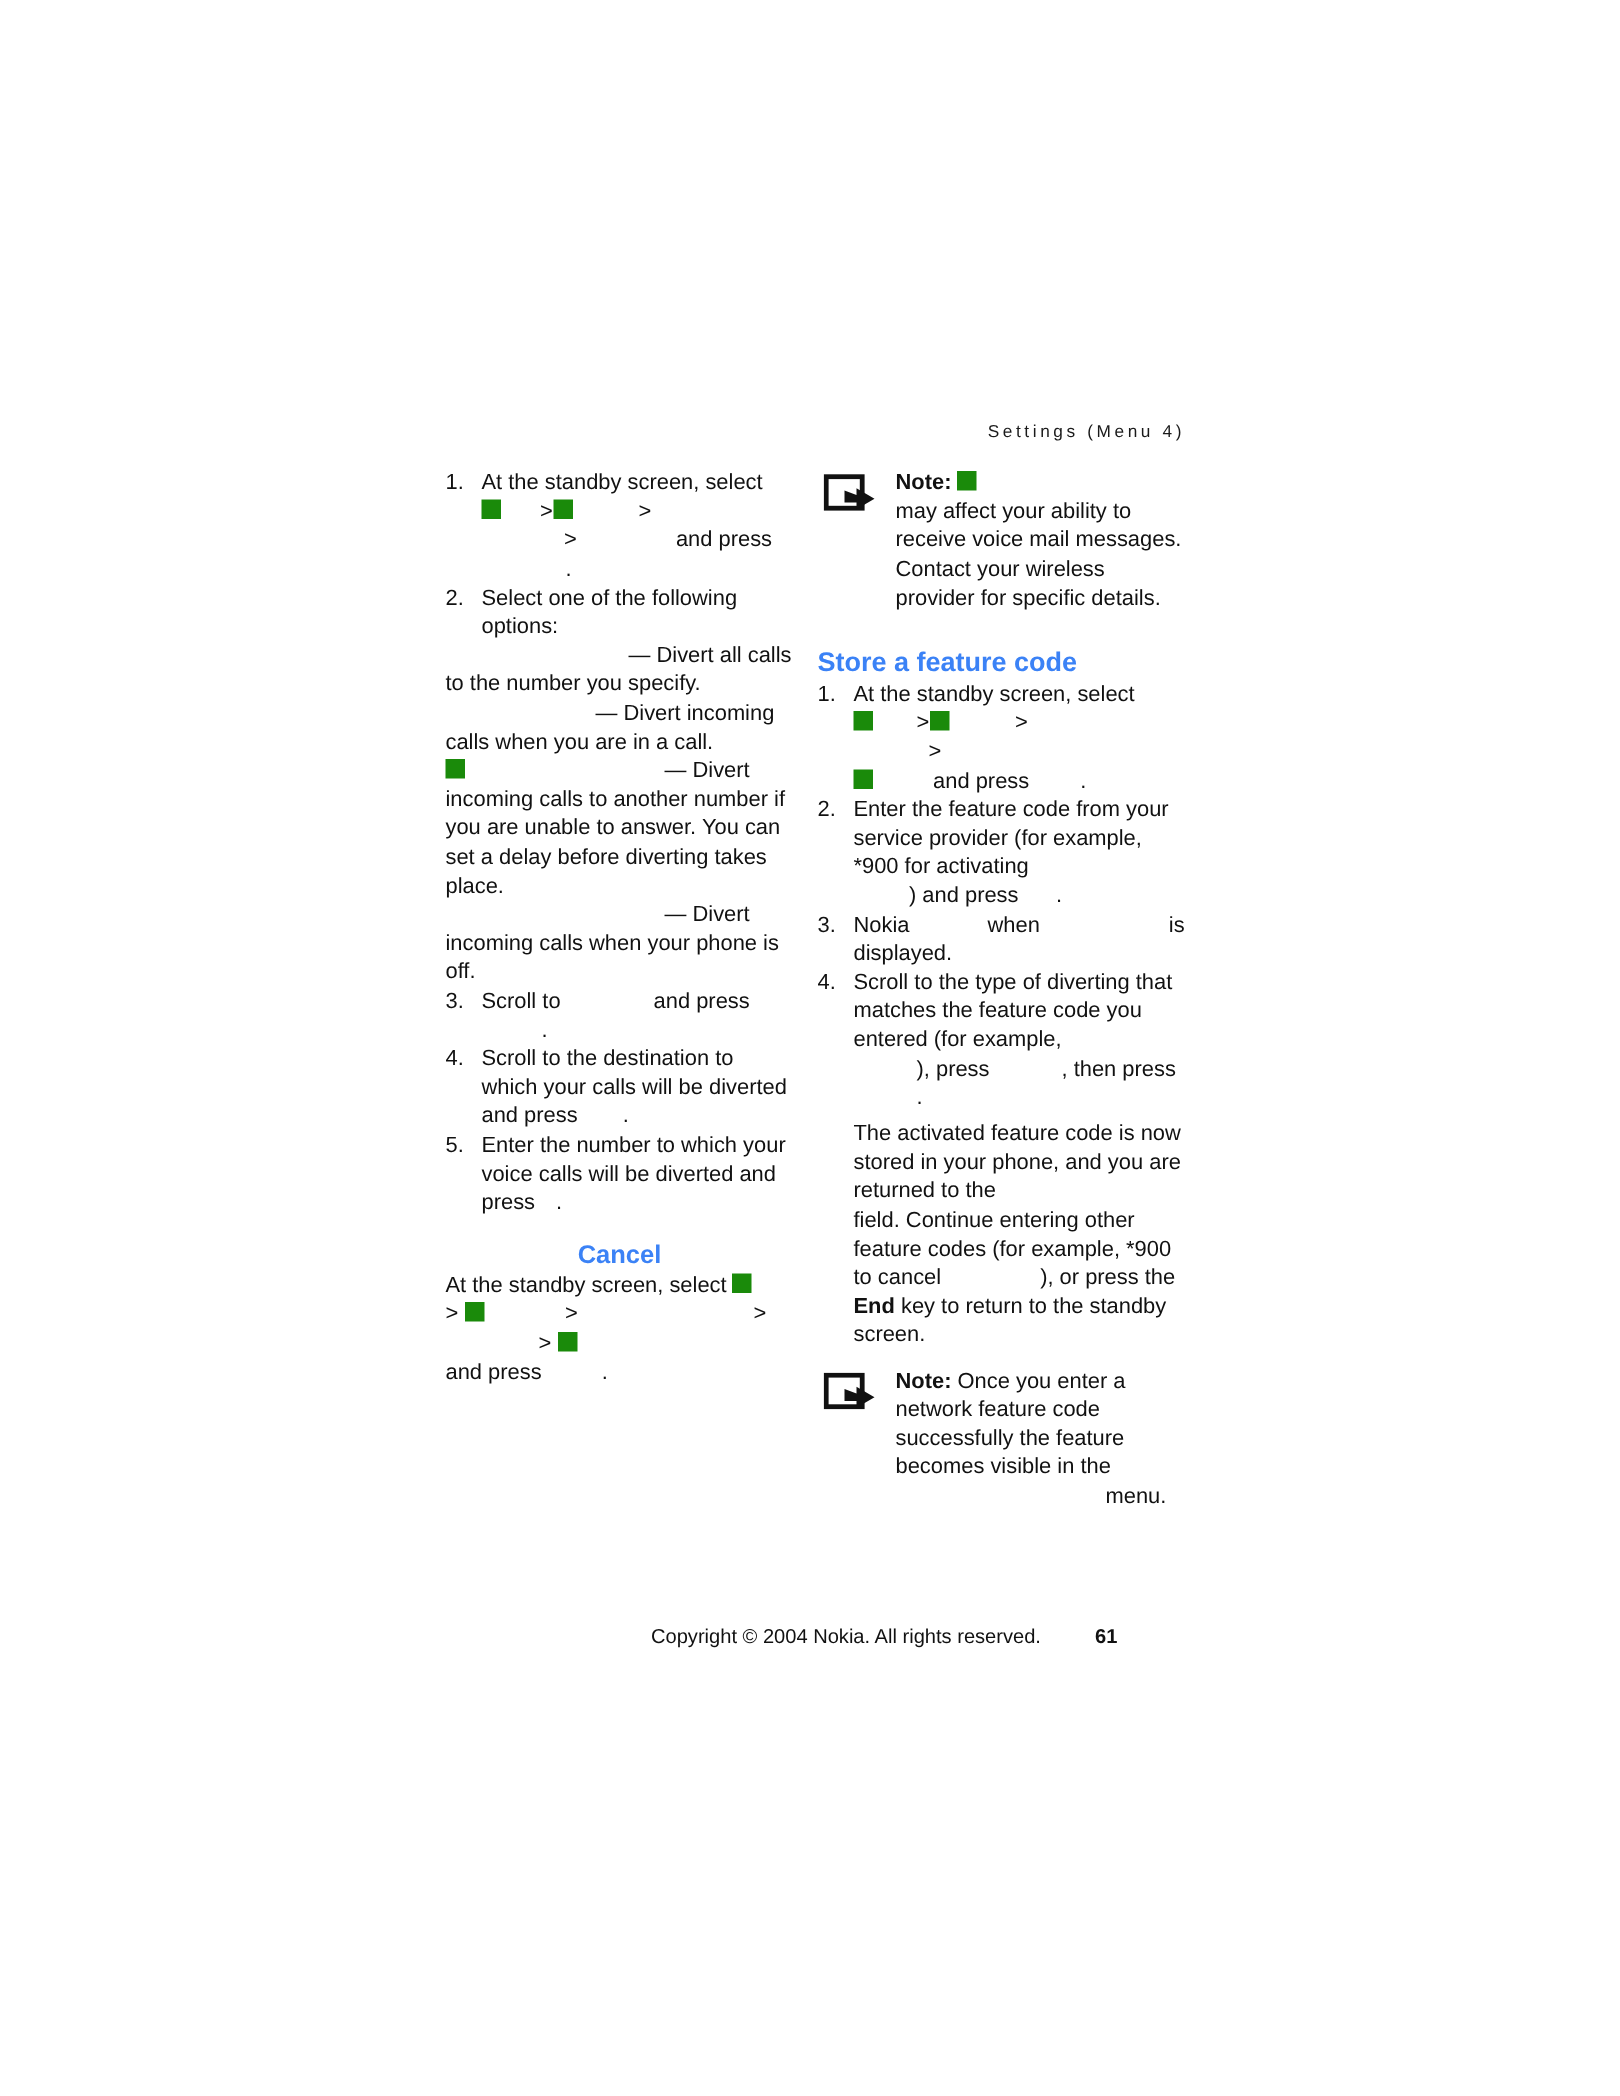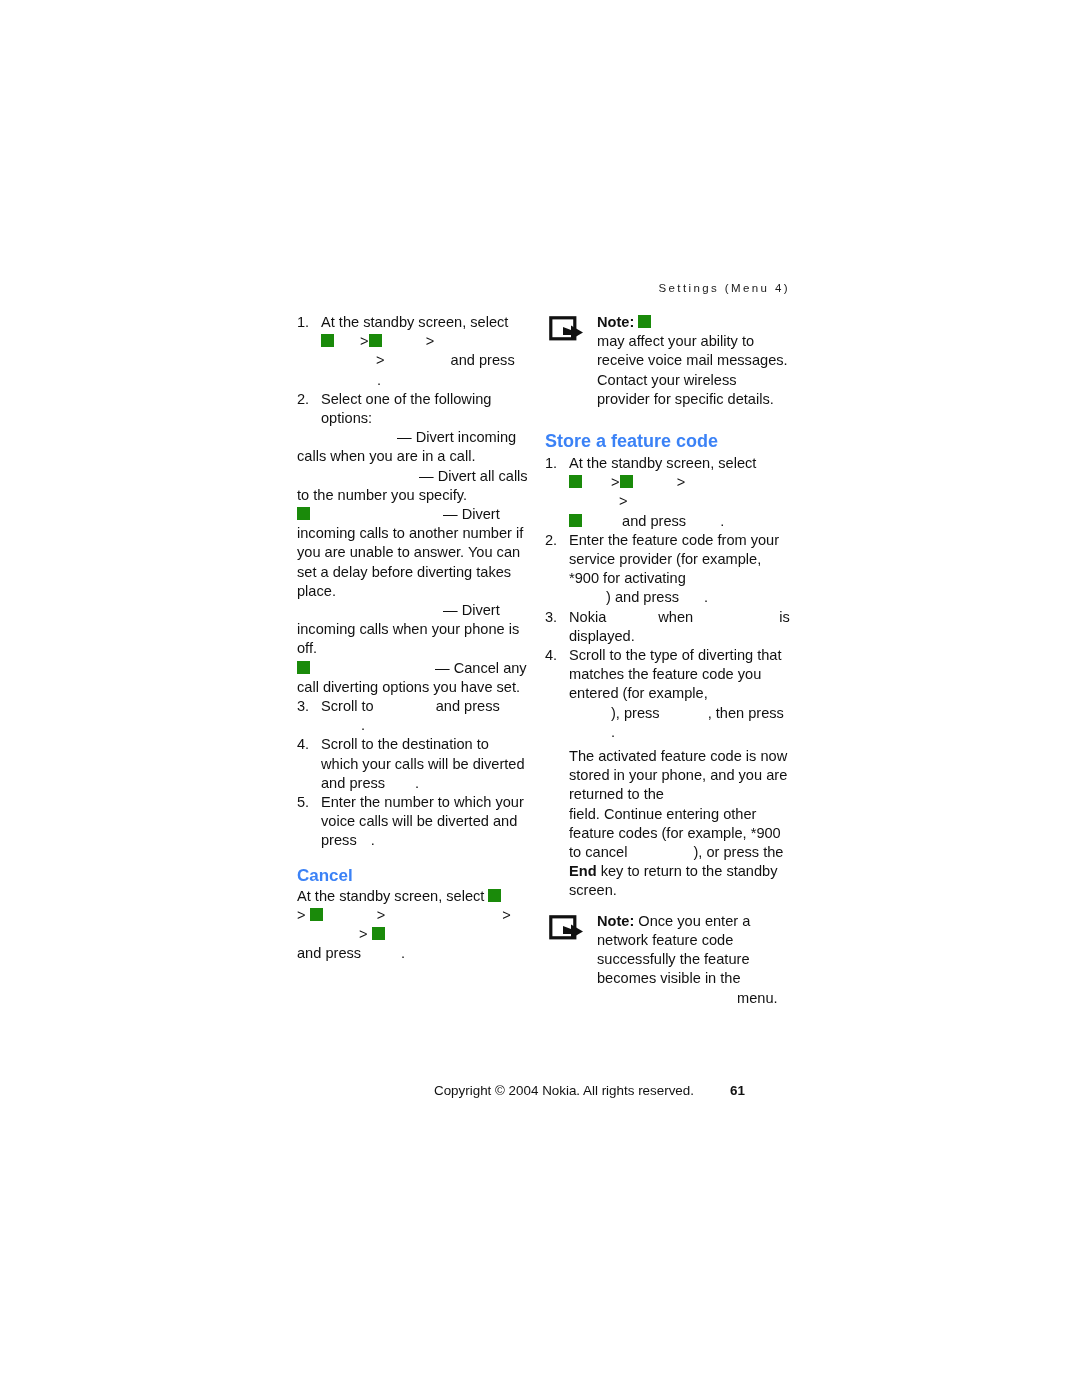--- a/index.html
+++ b/index.html
@@ -91,20 +91,21 @@
   
   .heading {
     color: #3b82f6;
     font-weight: bold;
     font-size: 18px;
     line-height: 22px;
     margin: 0;
   }
   .heading.small {
     font-size: 17px;
+    text-align: center;
   }
 
   
   .note {
     position: relative;
     padding-left: 52px;
   }
   .note .note-icon {
     position: absolute;
     left: 4px;
@@ -158,43 +159,39 @@
         <span class="blank" style="width:56px"></span><span>.</span>
       </li>
 
       <li class="gap-top">
         <span class="num">2.</span>
         <span>Select one of the following options:</span>
       </li>
     </ol>
 
     <p class="para">
+      <span class="blank" style="width:122px"></span><span>— Divert all calls</span>
+      <span>to the number you specify.</span>
+    </p>
+
+    <p class="para">
       <span class="blank" style="width:100px"></span><span>— Divert incoming</span>
       <span>calls when you are in a call.</span>
     </p>
 
     <p class="para">
-      <span class="blank" style="width:122px"></span><span>— Divert all calls</span>
-      <span>to the number you specify.</span>
-    </p>
-
-    <p class="para">
       <span class="mg"></span><span class="blank" style="width:133px"></span><span>— Divert</span>
       <span>incoming calls to another number if you are unable to answer. You can set a delay before diverting takes place.</span>
     </p>
 
     <p class="para">
       <span class="blank" style="width:146px"></span><span>— Divert</span>
       <span>incoming calls when your phone is off.</span>
     </p>
 
-    <p class="para">
-      <span class="mg"></span><span class="blank" style="width:125px"></span><span>— Cancel</span>
-      <span>any call diverting options you have set.</span>
-    </p>
 
     <ol class="steps">
 
       <li>
         <span class="num">3.</span>
         <span>Scroll to</span><span class="blank" style="width:62px"></span><span>and press</span><br>
         <span class="blank" style="width:40px"></span><span>.</span>
       </li>
 
       <li class="gap-top">

